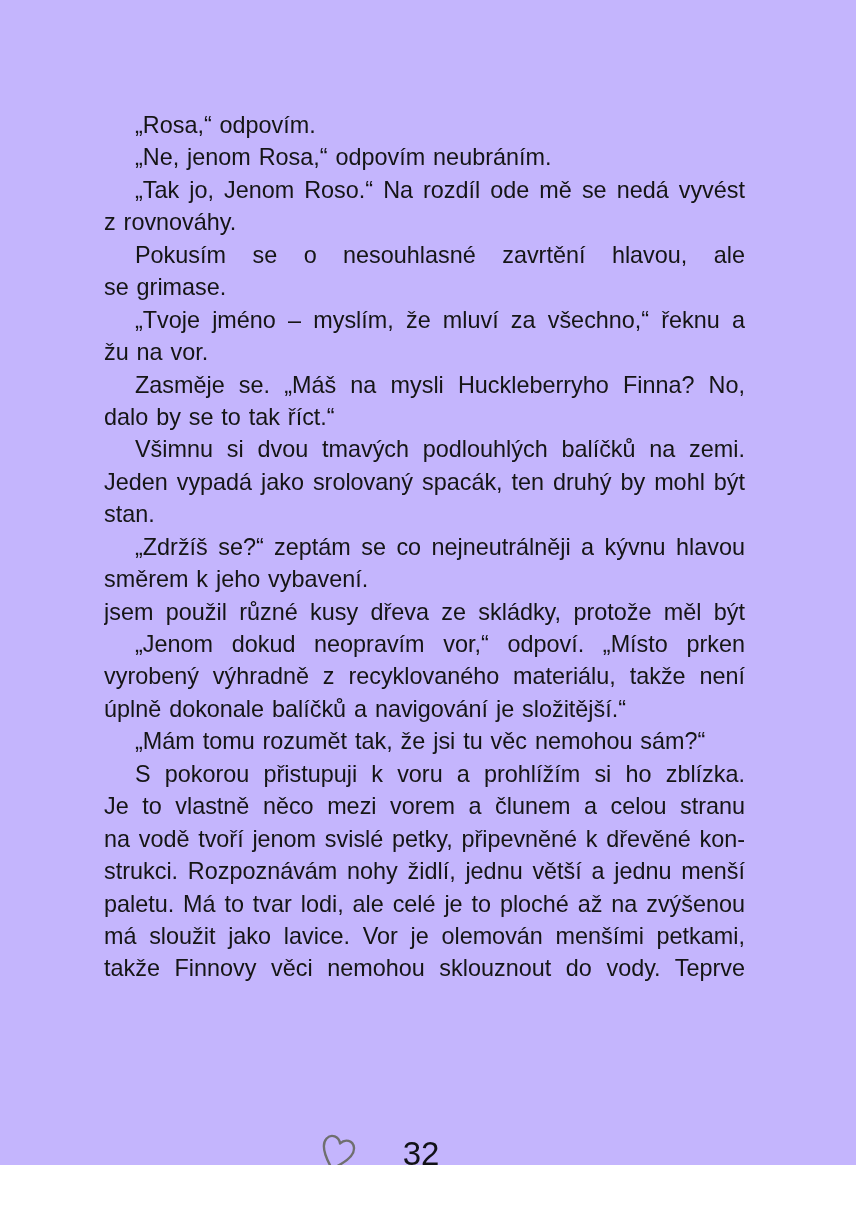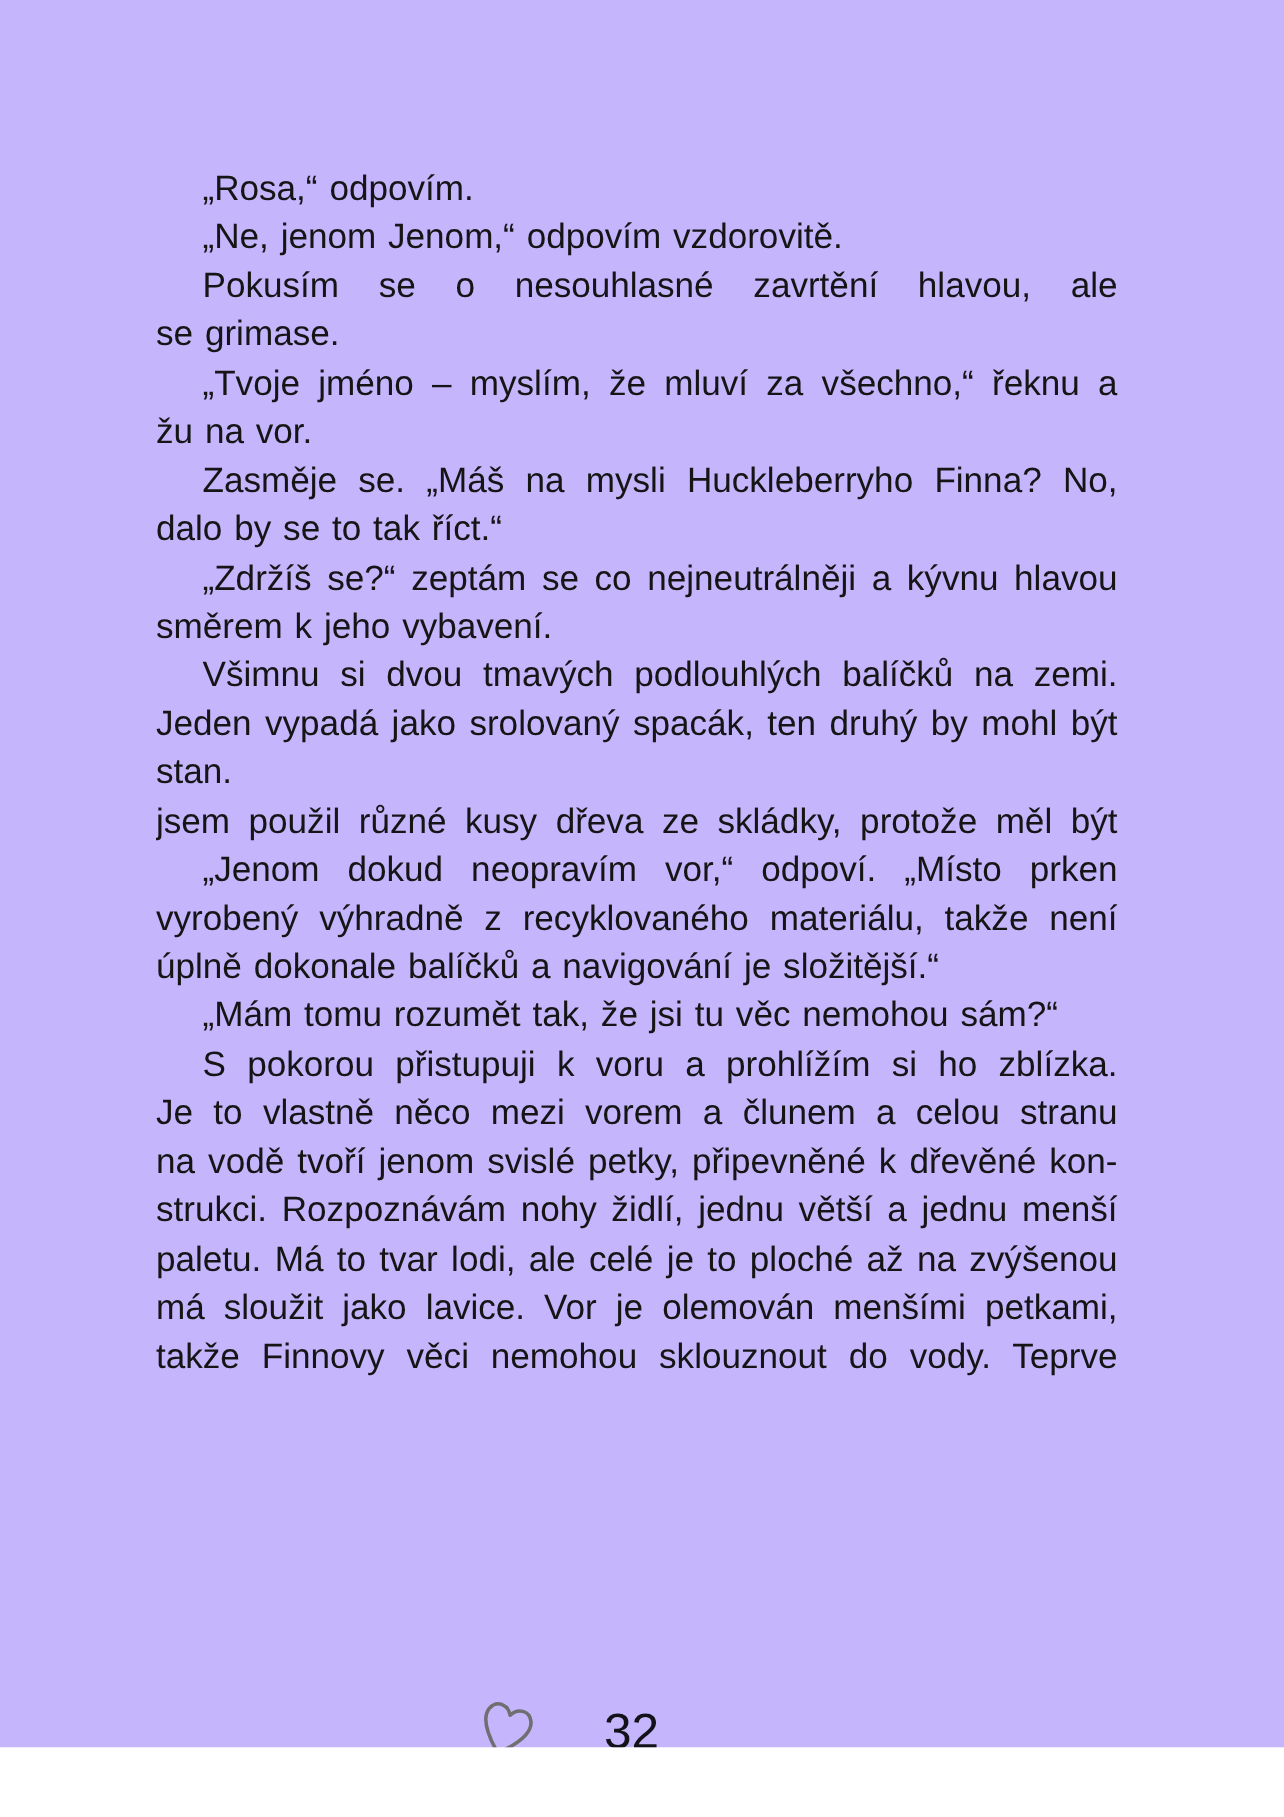--- a/index.html
+++ b/index.html
@@ -67,48 +67,52 @@
 <div class="page">
 
   <div class="textblock">
 
     <div class="para">
       <div class="tline ind">„Rosa,“ odpovím.</div>
     </div>
 
 
     <div class="para">
-      <div class="tline ind">„Ne, jenom Jenom,“ odpovím vzdorovitě.</div>
+      <div class="tline ind">„Ne, jenom Rosa,“ odpovím neubráním.</div>
     </div>
 
+    <div class="para">
+      <div class="tline ind j">„Tak jo, Jenom Roso.“ Na rozdíl ode mě se nedá vyvést</div>
+      <div class="tline">z rovnováhy.</div>
+    </div>
 
     <div class="para">
       <div class="tline ind j">Pokusím se o nesouhlasné zavrtění hlavou, ale neubráním</div>
       <div class="tline">se grimase.</div>
     </div>
 
     <div class="para">
       <div class="tline ind j">„Tvoje jméno – myslím, že mluví za všechno,“ řeknu a uká-</div>
       <div class="tline">žu na vor.</div>
     </div>
 
     <div class="para">
       <div class="tline ind j">Zasměje se. „Máš na mysli Huckleberryho Finna? No,</div>
       <div class="tline">dalo by se to tak říct.“</div>
     </div>
 
     <div class="para">
-      <div class="tline ind j">„Zdržíš se?“ zeptám se co nejneutrálněji a kývnu hlavou</div>
-      <div class="tline">směrem k jeho vybavení.</div>
+      <div class="tline ind j">Všimnu si dvou tmavých podlouhlých balíčků na zemi.</div>
+      <div class="tline j">Jeden vypadá jako srolovaný spacák, ten druhý by mohl být</div>
+      <div class="tline">stan.</div>
     </div>
 
     <div class="para">
-      <div class="tline ind j">Všimnu si dvou tmavých podlouhlých balíčků na zemi.</div>
-      <div class="tline j">Jeden vypadá jako srolovaný spacák, ten druhý by mohl být</div>
-      <div class="tline">stan.</div>
+      <div class="tline ind j">„Zdržíš se?“ zeptám se co nejneutrálněji a kývnu hlavou</div>
+      <div class="tline">směrem k jeho vybavení.</div>
     </div>
 
     <div class="para">
       <div class="tline j">jsem použil různé kusy dřeva ze skládky, protože měl být</div>
       <div class="tline ind j">„Jenom dokud neopravím vor,“ odpoví. „Místo prken</div>
       <div class="tline j">vyrobený výhradně z recyklovaného materiálu, takže není</div>
       <div class="tline">úplně dokonale balíčků a navigování je složitější.“</div>
     </div>
 
     <div class="para">

